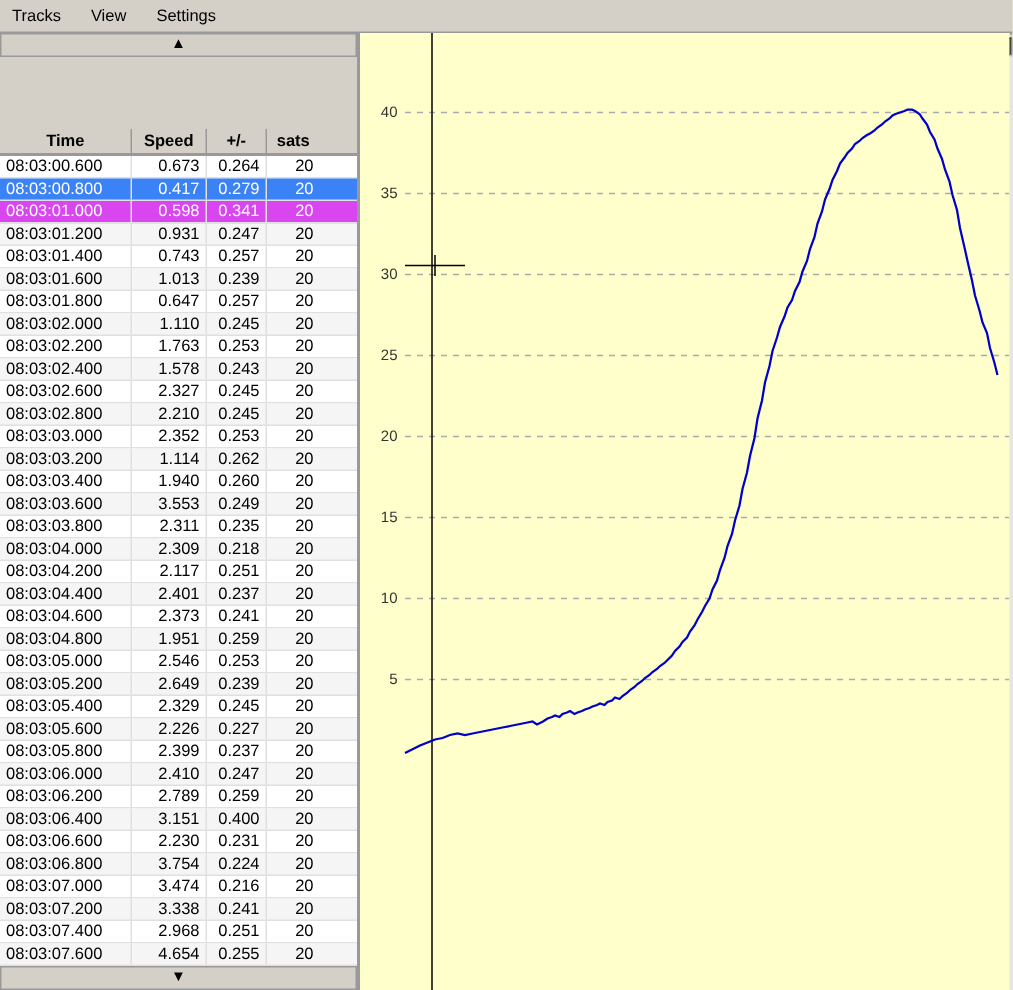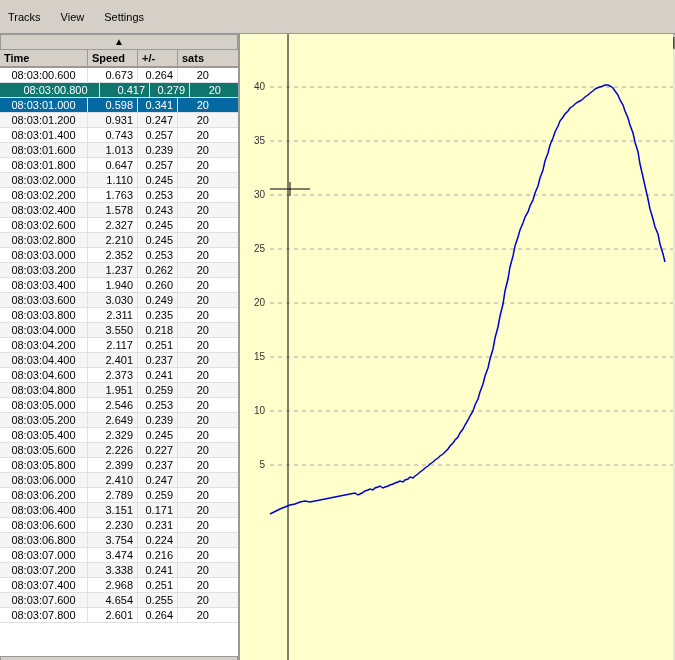--- a/index.html
+++ b/index.html
@@ -4,21 +4,21 @@
   <style>
     * { margin: 0; padding: 0; box-sizing: border-box; }
     body { font-family: sans-serif; font-size: 11px; background: #d4d0c8; width: 675px; height: 660px; overflow: hidden; }
 
     .menu-bar {
       background: #d4d0c8;
       padding: 2px 4px;
       display: flex;
       gap: 12px;
       border-bottom: 1px solid #999;
-      height: 34px;
+      height: 22px;
       align-items: center;
     }
     .menu-item {
       cursor: pointer;
       padding: 1px 4px;
     }
 
     .main-layout {
       display: flex;
       height: calc(660px - 22px);
@@ -37,42 +37,43 @@
     .table-header {
       display: grid;
       grid-template-columns: 88px 50px 40px 35px;
       background: #d4d0c8;
       border-bottom: 2px solid #999;
       font-weight: bold;
     }
     .th-cell {
       padding: 2px 4px;
       border-right: 1px solid #999;
-      text-align: left;
+      text-align: center;
+      margin-top: 48px;
     }
     .th-cell:last-child { border-right: none; }
 
     .table-body {
       overflow-y: scroll;
       flex: 1;
     }
     .table-row {
       display: grid;
       grid-template-columns: 88px 50px 40px 35px;
       border-bottom: 1px solid #e0e0e0;
     }
     .table-row:nth-child(even) { background: #f5f5f5; }
-    .table-row.highlight-red { background: #0f766e; color: white; padding-left: 12px; }
-    .table-row.highlight-blue { background: #0369a1; color: white; }
+    .table-row.highlight-red { background: #3b82f6; color: white; }
+    .table-row.highlight-blue { background: #d946ef; color: white; }
     .td-cell {
       padding: 1px 4px;
       border-right: 1px solid #e0e0e0;
       text-align: right;
     }
-    .td-cell:first-child { text-align: center; }
+    .td-cell:first-child { text-align: left; }
     .td-cell:last-child { border-right: none; }
 
     .scroll-btn {
       background: #d4d0c8;
       border: 1px solid #999;
       text-align: center;
       cursor: pointer;
       height: 16px;
       font-size: 10px;
       line-height: 14px;
@@ -202,45 +203,45 @@
     <div class="td-cell">20</div>
   </div>
         <div class="table-row">
     <div class="td-cell">08:03:03.000</div>
     <div class="td-cell">2.352</div>
     <div class="td-cell">0.253</div>
     <div class="td-cell">20</div>
   </div>
         <div class="table-row">
     <div class="td-cell">08:03:03.200</div>
-    <div class="td-cell">1.237</div>
+    <div class="td-cell">1.114</div>
     <div class="td-cell">0.262</div>
     <div class="td-cell">20</div>
   </div>
         <div class="table-row">
     <div class="td-cell">08:03:03.400</div>
     <div class="td-cell">1.940</div>
     <div class="td-cell">0.260</div>
     <div class="td-cell">20</div>
   </div>
         <div class="table-row">
     <div class="td-cell">08:03:03.600</div>
-    <div class="td-cell">3.030</div>
+    <div class="td-cell">3.553</div>
     <div class="td-cell">0.249</div>
     <div class="td-cell">20</div>
   </div>
         <div class="table-row">
     <div class="td-cell">08:03:03.800</div>
     <div class="td-cell">2.311</div>
     <div class="td-cell">0.235</div>
     <div class="td-cell">20</div>
   </div>
         <div class="table-row">
     <div class="td-cell">08:03:04.000</div>
-    <div class="td-cell">3.550</div>
+    <div class="td-cell">2.309</div>
     <div class="td-cell">0.218</div>
     <div class="td-cell">20</div>
   </div>
         <div class="table-row">
     <div class="td-cell">08:03:04.200</div>
     <div class="td-cell">2.117</div>
     <div class="td-cell">0.251</div>
     <div class="td-cell">20</div>
   </div>
         <div class="table-row">
@@ -299,21 +300,21 @@
   </div>
         <div class="table-row">
     <div class="td-cell">08:03:06.200</div>
     <div class="td-cell">2.789</div>
     <div class="td-cell">0.259</div>
     <div class="td-cell">20</div>
   </div>
         <div class="table-row">
     <div class="td-cell">08:03:06.400</div>
     <div class="td-cell">3.151</div>
-    <div class="td-cell">0.171</div>
+    <div class="td-cell">0.400</div>
     <div class="td-cell">20</div>
   </div>
         <div class="table-row">
     <div class="td-cell">08:03:06.600</div>
     <div class="td-cell">2.230</div>
     <div class="td-cell">0.231</div>
     <div class="td-cell">20</div>
   </div>
         <div class="table-row">
     <div class="td-cell">08:03:06.800</div>

